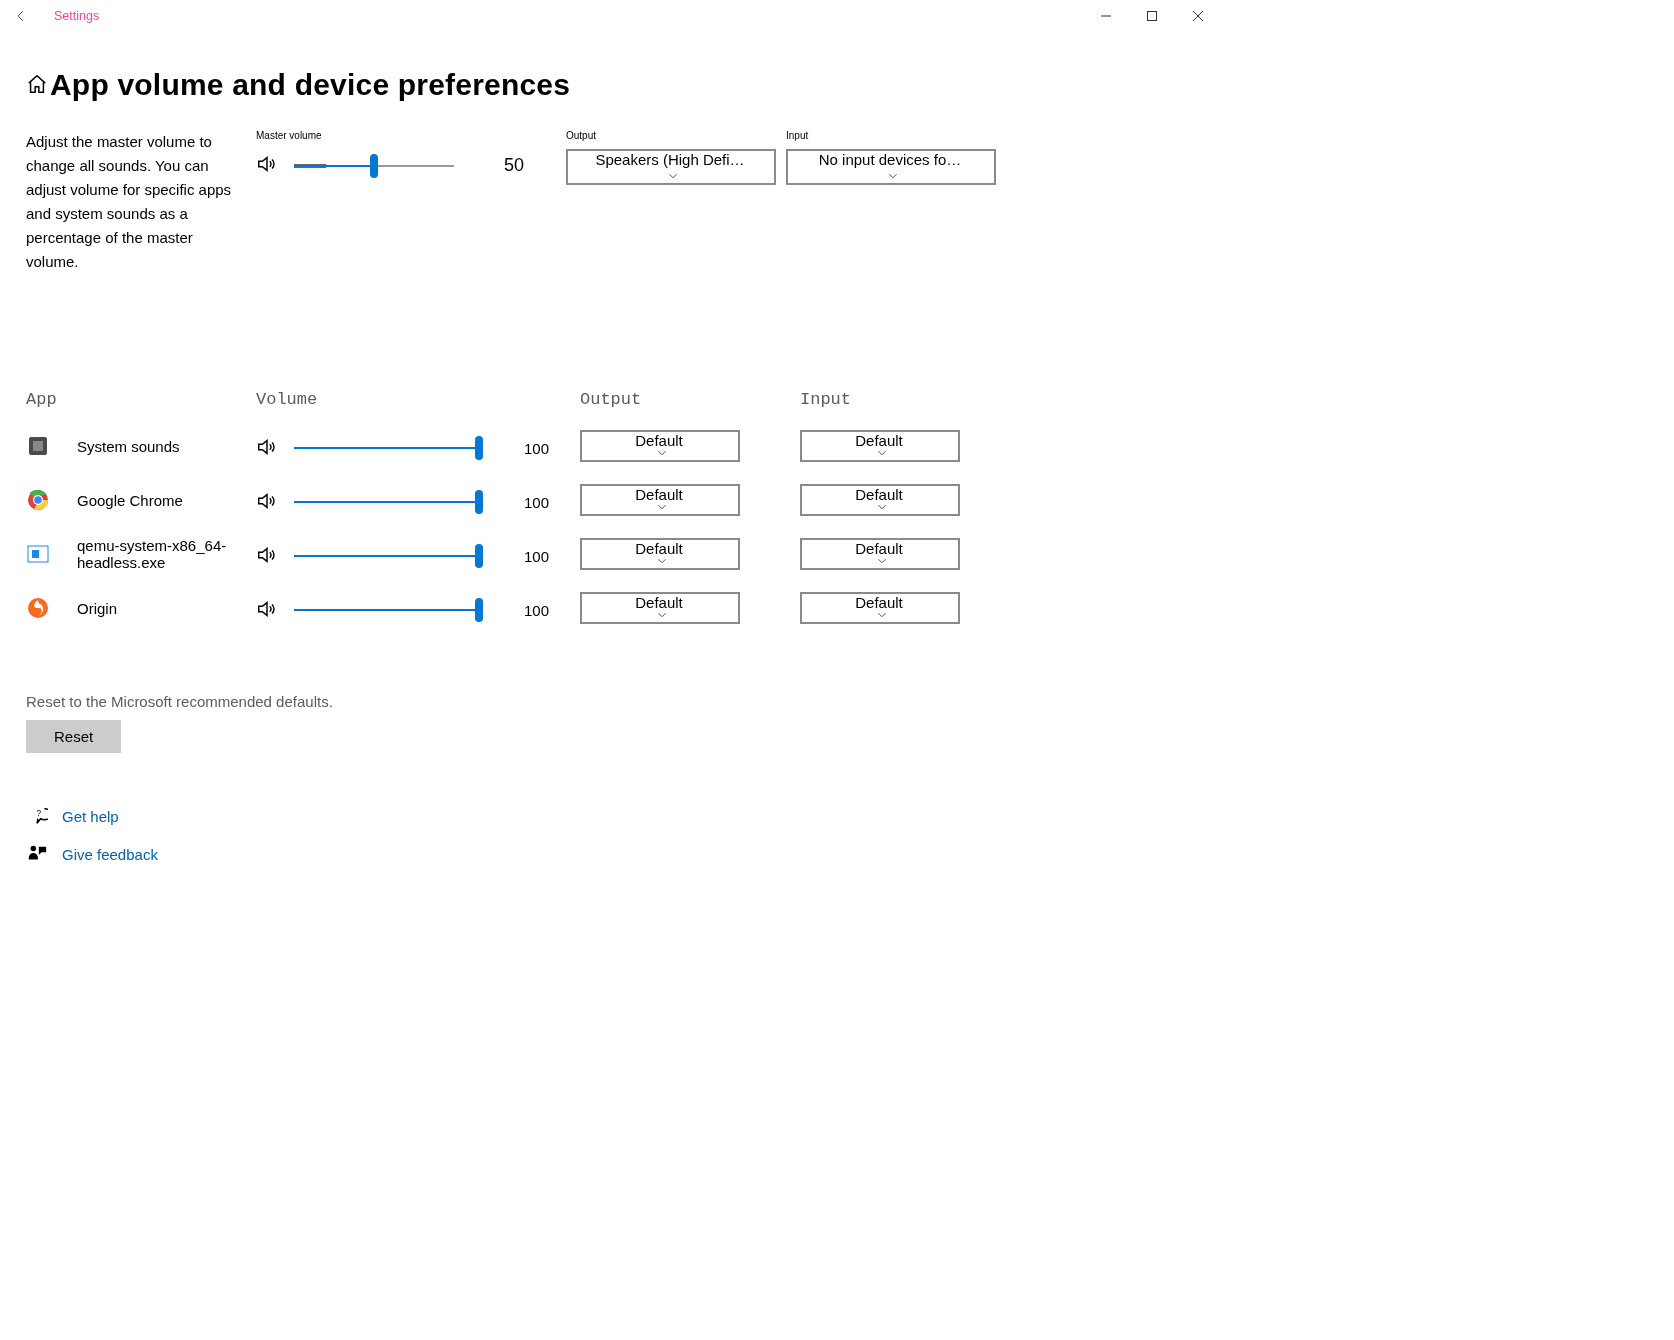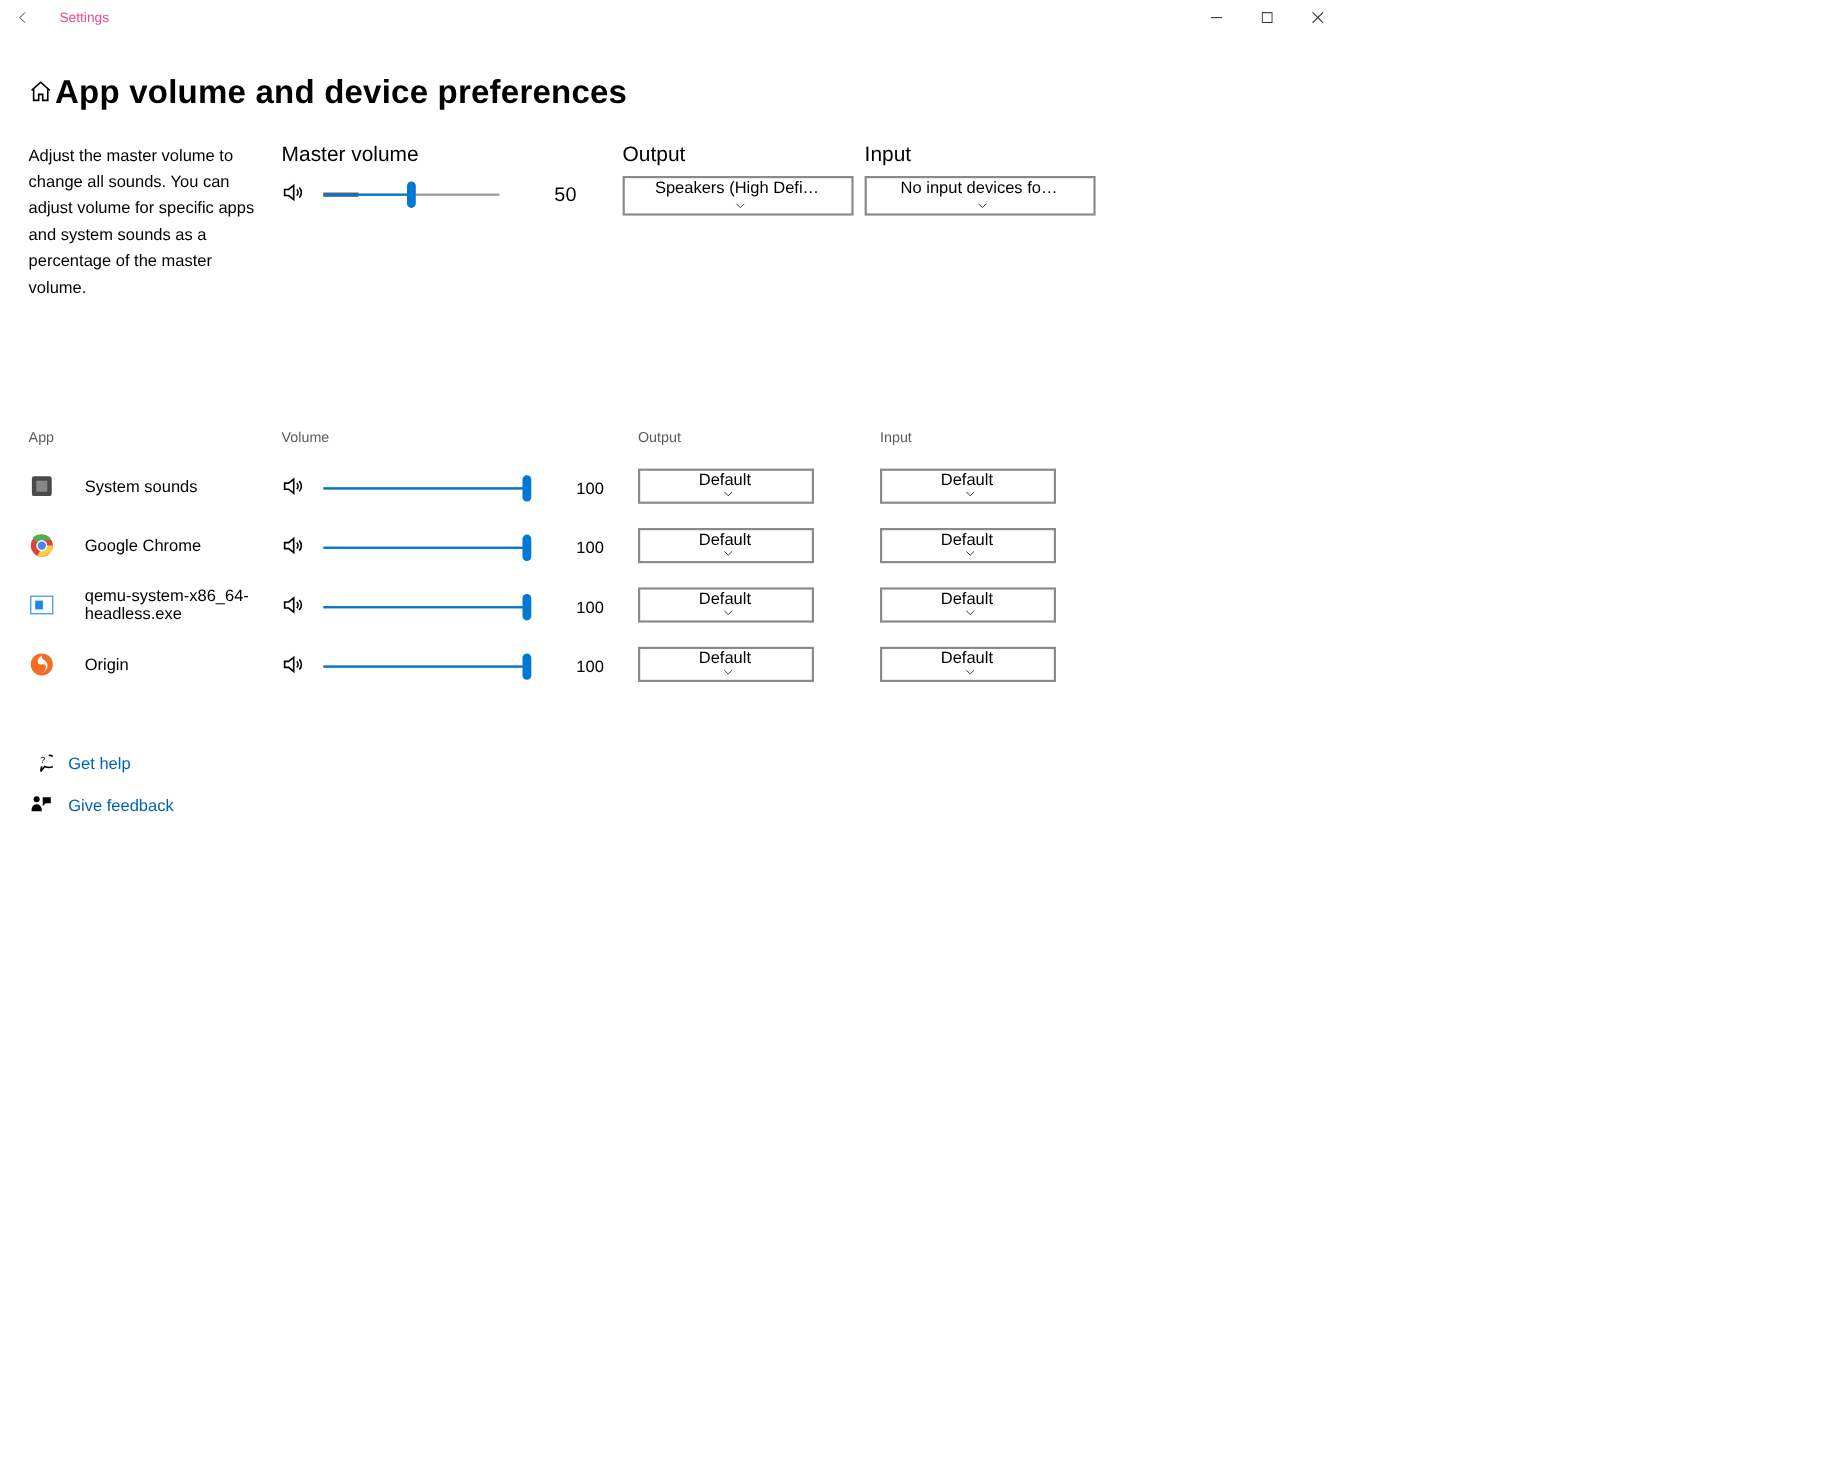--- a/index.html
+++ b/index.html
@@ -66,21 +66,21 @@
   .home-icon { width: 22px; height: 22px; }
 
   
   .row {
     display: grid;
     grid-template-columns: 230px 310px 220px 220px;
     column-gap: 0;
     align-items: start;
   }
   .col-heading {
-    font-size: 19px;
+    font-size: 10px;
     color: #000;
     margin-bottom: 8px;
   }
   .desc {
     font-size: 15px;
     color: #000;
     line-height: 1.6;
     padding-right: 12px;
   }
 
@@ -161,22 +161,23 @@
   .chev { width: 14px; height: 14px; flex-shrink: 0; }
 
   
   .apps {
     margin-top: 116px;
   }
   .apps .head {
     display: grid;
     grid-template-columns: 230px 324px 220px 220px;
     color: #5c5c5c;
-    font-size: 13px;
+    font-size: 17px;
     margin-bottom: 10px;
+    font-family: Liberation Mono, monospace;
   }
   .app-row {
     display: grid;
     grid-template-columns: 230px 324px 220px 220px;
     align-items: center;
     min-height: 54px;
   }
   .app-name-cell {
     display: flex;
     align-items: center;
@@ -467,20 +468,24 @@
               <span class="dd-text">Default</span>
               <svg class="chev" viewBox="0 0 24 24" fill="none" stroke="#333" stroke-width="1.5">
                 <path d="M6 9 L12 15 L18 9"></path>
               </svg>
             </div>
           </div>
         </div>
       </div>
   </div>
 
+  <div class="reset-block">
+    <div class="reset-text">Reset to the Microsoft recommended defaults.</div>
+    <button class="reset-btn">Reset</button>
+  </div>
 
   <div class="links">
     <div class="link-row">
       <span class="link-icon">
         <svg width="22" height="22" viewBox="0 0 24 24" fill="none" stroke="#000" stroke-width="1.6">
           <path d="M20 4 a8 6 0 1 1 -4 11 L12 20 L13 15"></path>
           <text x="14" y="12" font-size="9" fill="#000" stroke="none" text-anchor="middle">?</text>
         </svg>
       </span>
       <span>Get help</span>

